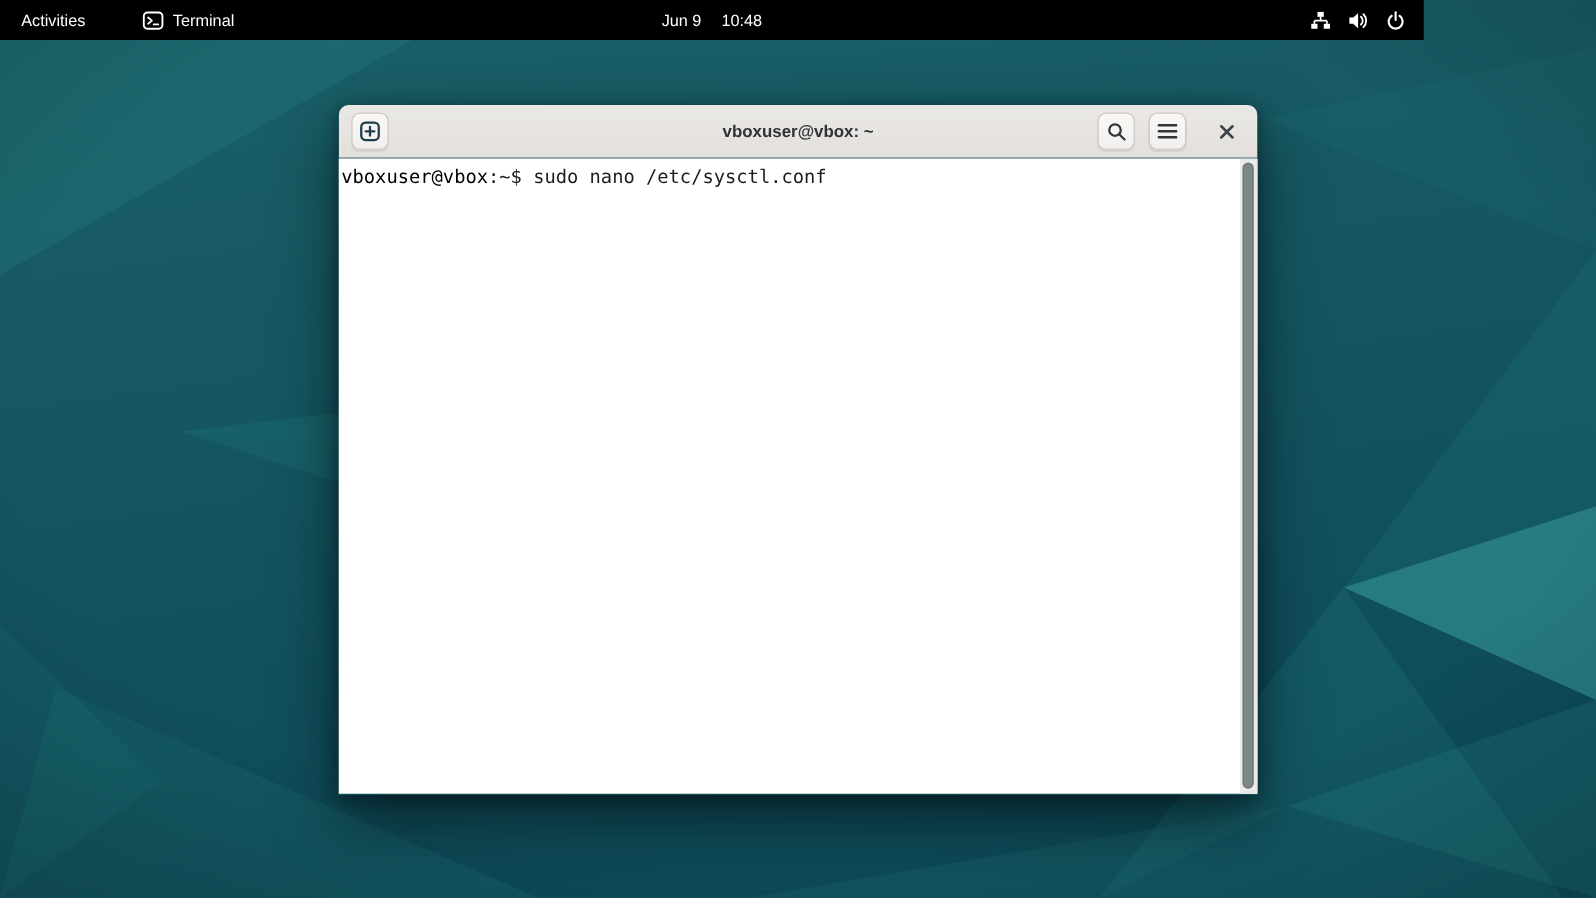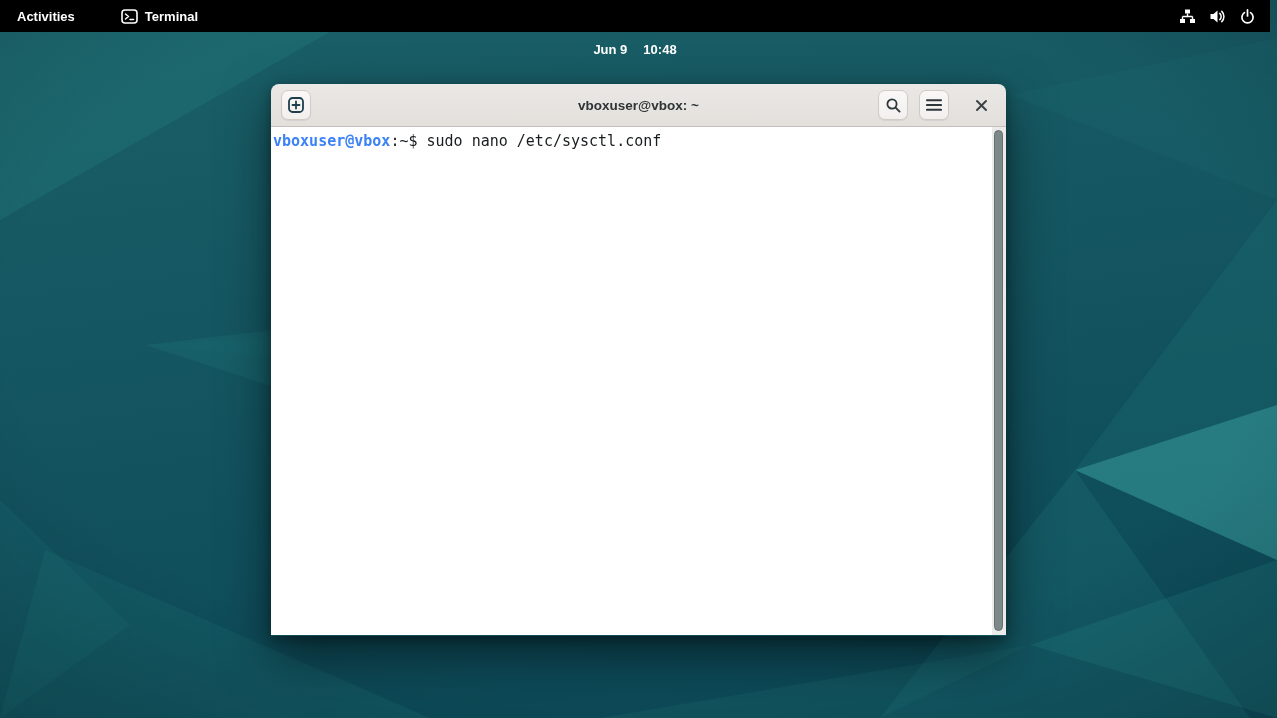--- a/index.html
+++ b/index.html
@@ -6,31 +6,31 @@
   body{
     width:1277px;height:718px;position:relative;overflow:hidden;
     font-family:"Liberation Sans",sans-serif;background:#0f4f5c;
     -webkit-font-smoothing:antialiased;
   }
   
   .wallpaper{position:absolute;inset:0;z-index:0;display:block;}
 
   
   .topbar{
-    position:absolute;top:0;left:0;width:1270px;height:32px;z-index:5;
+    position:absolute;top:0;left:0;width:1139px;height:32px;z-index:5;
     background:#000;color:#fff;display:flex;align-items:center;
-    font-size:13px;font-weight:700;
+    font-size:13px;font-weight:400;
   }
   .tb-item{
     background:none;border:0;color:#fff;font:inherit;height:32px;
     display:flex;align-items:center;gap:7px;padding:0 10px;cursor:default;
   }
   .tb-left{display:flex;align-items:center;position:absolute;left:7px;top:0;height:32px;}
   .tb-app{margin-left:26px;}
-  .tb-clock{position:absolute;left:50%;top:0;transform:translateX(-50%);margin-top:33px;}
+  .tb-clock{position:absolute;left:50%;top:0;transform:translateX(-50%);}
   .tb-clock span + span{margin-left:9px;}
   .tb-right{position:absolute;right:6px;top:0;height:32px;display:flex;align-items:center;}
   .tb-system{gap:13px;padding:0 8px;}
   .tb-icon{display:flex;align-items:center;justify-content:center;width:17px;height:17px;}
 
   
   .window{
     position:absolute;left:271px;top:84px;width:735px;height:552px;z-index:3;
     border-radius:8px 8px 0 0;
     box-shadow:0 20px 50px rgba(0,0,0,.50),0 3px 12px rgba(0,0,0,.35);
@@ -57,21 +57,21 @@
     display:flex;align-items:center;justify-content:center;cursor:default;margin-left:6px;
   }
 
   
   .term{
     position:relative;height:508px;background:#ffffff;overflow:hidden;
     font-family:"DejaVu Sans Mono","Liberation Mono",monospace;
     font-size:15px;line-height:19px;color:#1a1d1f;
   }
   .term-line{padding:5px 16px 0 2px;white-space:pre;}
-  .prompt{color:#3b82f6;font-weight:700;margin-top:40px;}
+  .prompt{color:#000000;font-weight:400;margin-top:40px;}
   .ptail{color:#1a1d1f;}
   .cmd{margin-left:9px;text-align:center;}
   .scrollbar{
     position:absolute;top:0;right:0;bottom:0;width:14px;
     background:#edebe9;
   }
   .sb-thumb{
     position:absolute;top:3px;bottom:4px;left:2px;width:9px;
     background:#7d8888;border:1px solid #657070;border-radius:5px;box-sizing:border-box;
   }

